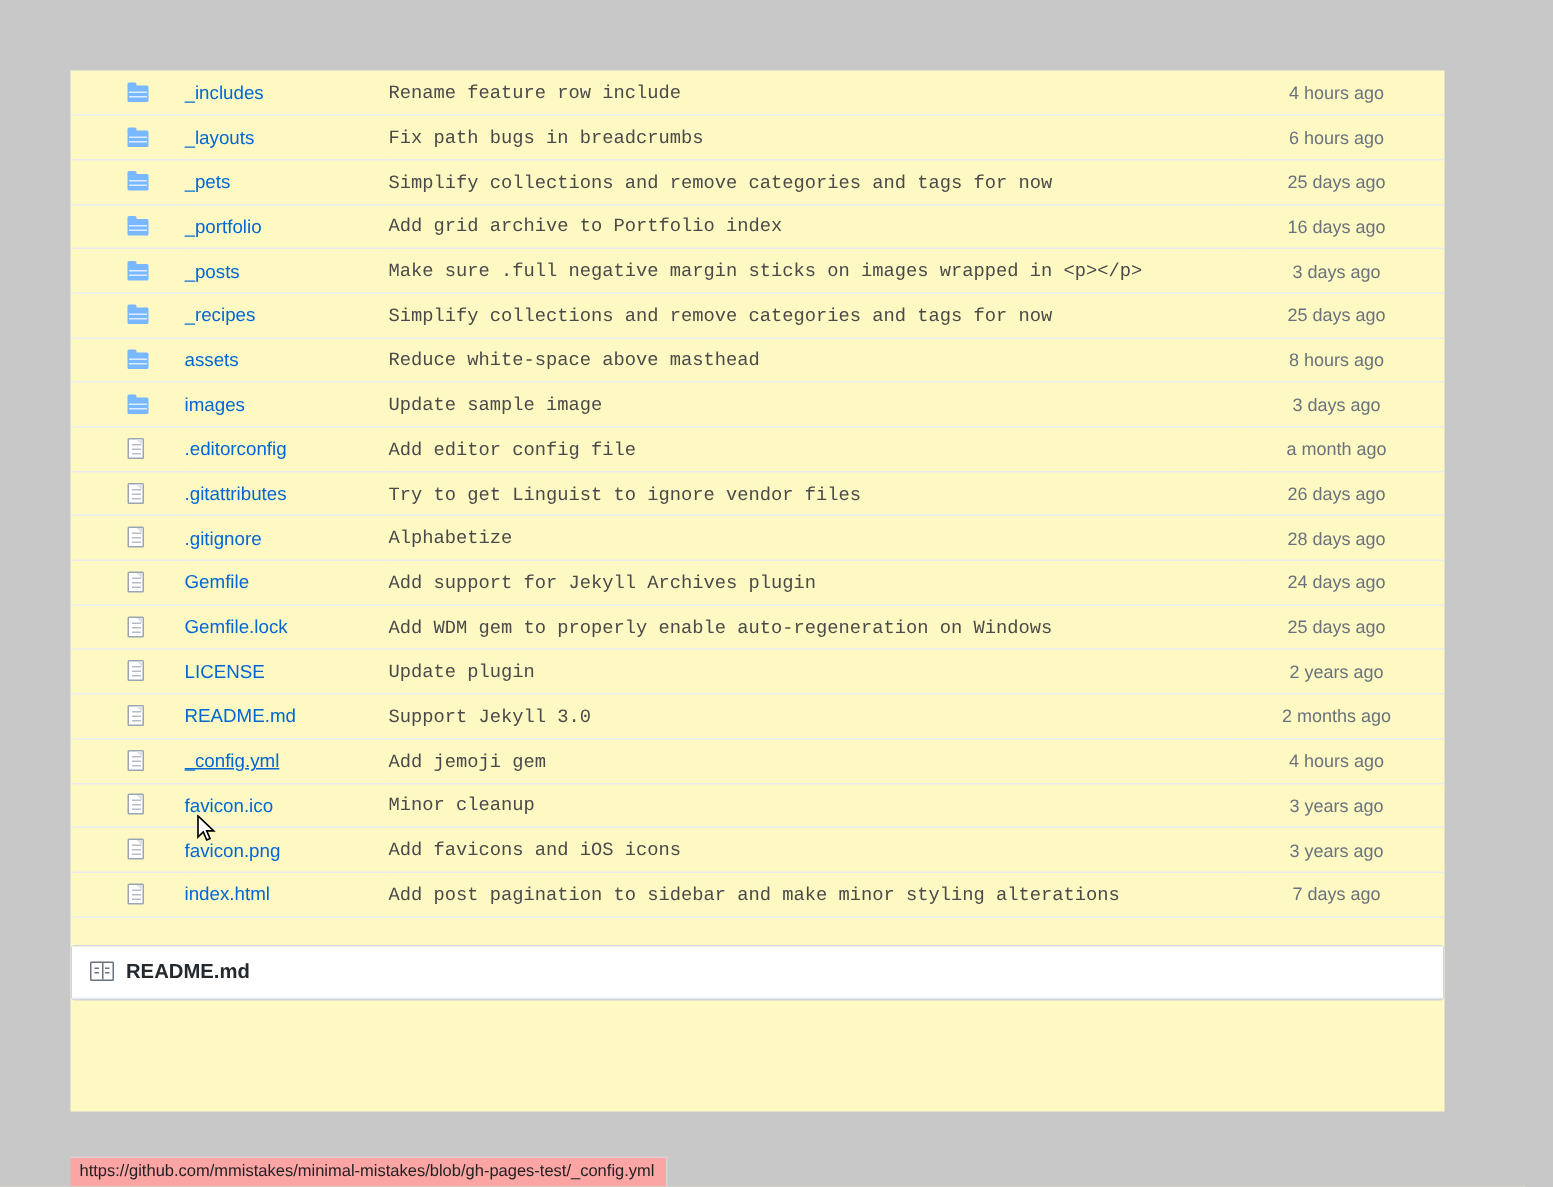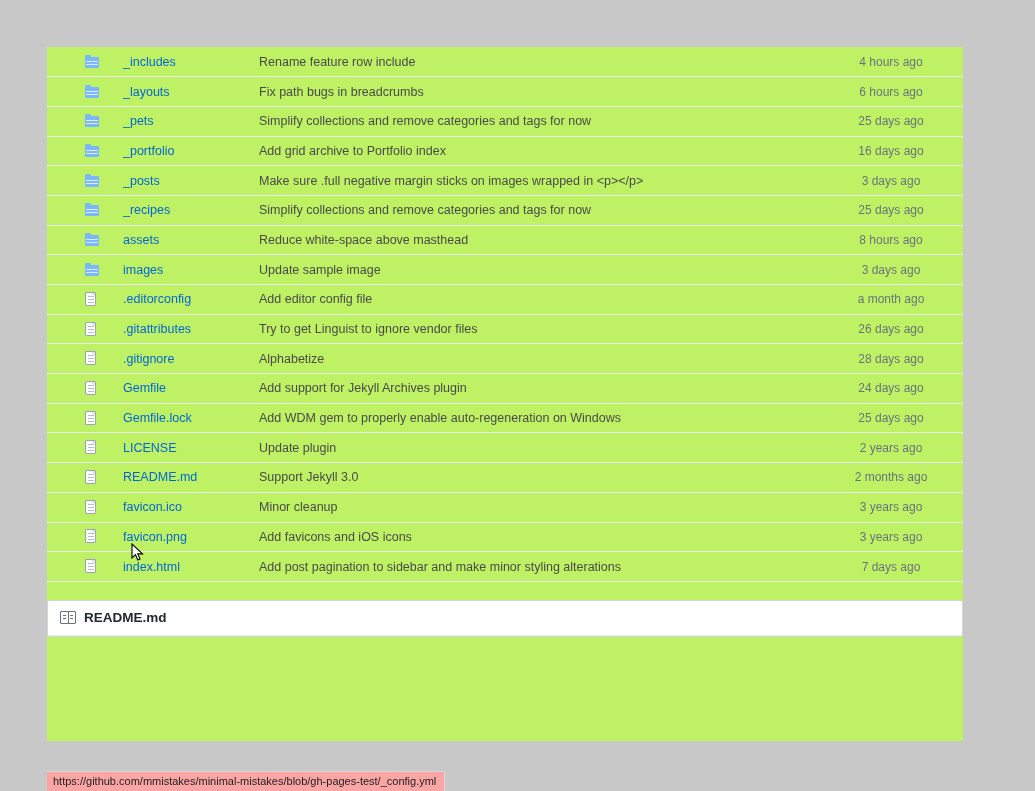--- a/index.html
+++ b/index.html
@@ -14,21 +14,21 @@
     height: 791px;
     background: #c8c8c8;
     overflow: hidden;
   }
   .browser-viewport {
     position: absolute;
     left: 47px;
     top: 47px;
     width: 916px;
     height: 694px;
-    background: #bef264;
+    background: #fef9c3;
     overflow: hidden;
   }
   .file-table {
     width: 100%;
     border-collapse: collapse;
     table-layout: fixed;
   }
   .file-table tr {
     height: 29.7px;
   }
@@ -64,20 +64,21 @@
   .name-link {
     color: #0366d6;
     text-decoration: none;
     font-size: 12.5px;
   }
   .name-link.hovered { text-decoration: underline; }
   .msg-link {
     color: #4a4a4a;
     text-decoration: none;
     font-size: 12.5px;
+    font-family: Liberation Mono, monospace;
   }
 
   
   .icon {
     display: inline-block;
     width: 14px;
     height: 14px;
     position: relative;
     vertical-align: -2px;
   }
@@ -298,20 +299,26 @@
             <td class="col-age">2 years ago</td>
           </tr>
           <tr>
             <td class="col-icon"><span class="icon icon-file"></span></td>
             <td class="col-name"><a class="name-link" href="#">README.md</a></td>
             <td class="col-msg"><a class="msg-link" href="#">Support Jekyll 3.0</a></td>
             <td class="col-age">2 months ago</td>
           </tr>
           <tr>
             <td class="col-icon"><span class="icon icon-file"></span></td>
+            <td class="col-name"><a class="name-link hovered" href="#">_config.yml</a></td>
+            <td class="col-msg"><a class="msg-link" href="#">Add jemoji gem</a></td>
+            <td class="col-age">4 hours ago</td>
+          </tr>
+          <tr>
+            <td class="col-icon"><span class="icon icon-file"></span></td>
             <td class="col-name"><a class="name-link" href="#">favicon.ico</a></td>
             <td class="col-msg"><a class="msg-link" href="#">Minor cleanup</a></td>
             <td class="col-age">3 years ago</td>
           </tr>
           <tr>
             <td class="col-icon"><span class="icon icon-file"></span></td>
             <td class="col-name"><a class="name-link" href="#">favicon.png</a></td>
             <td class="col-msg"><a class="msg-link" href="#">Add favicons and iOS icons</a></td>
             <td class="col-age">3 years ago</td>
           </tr>

